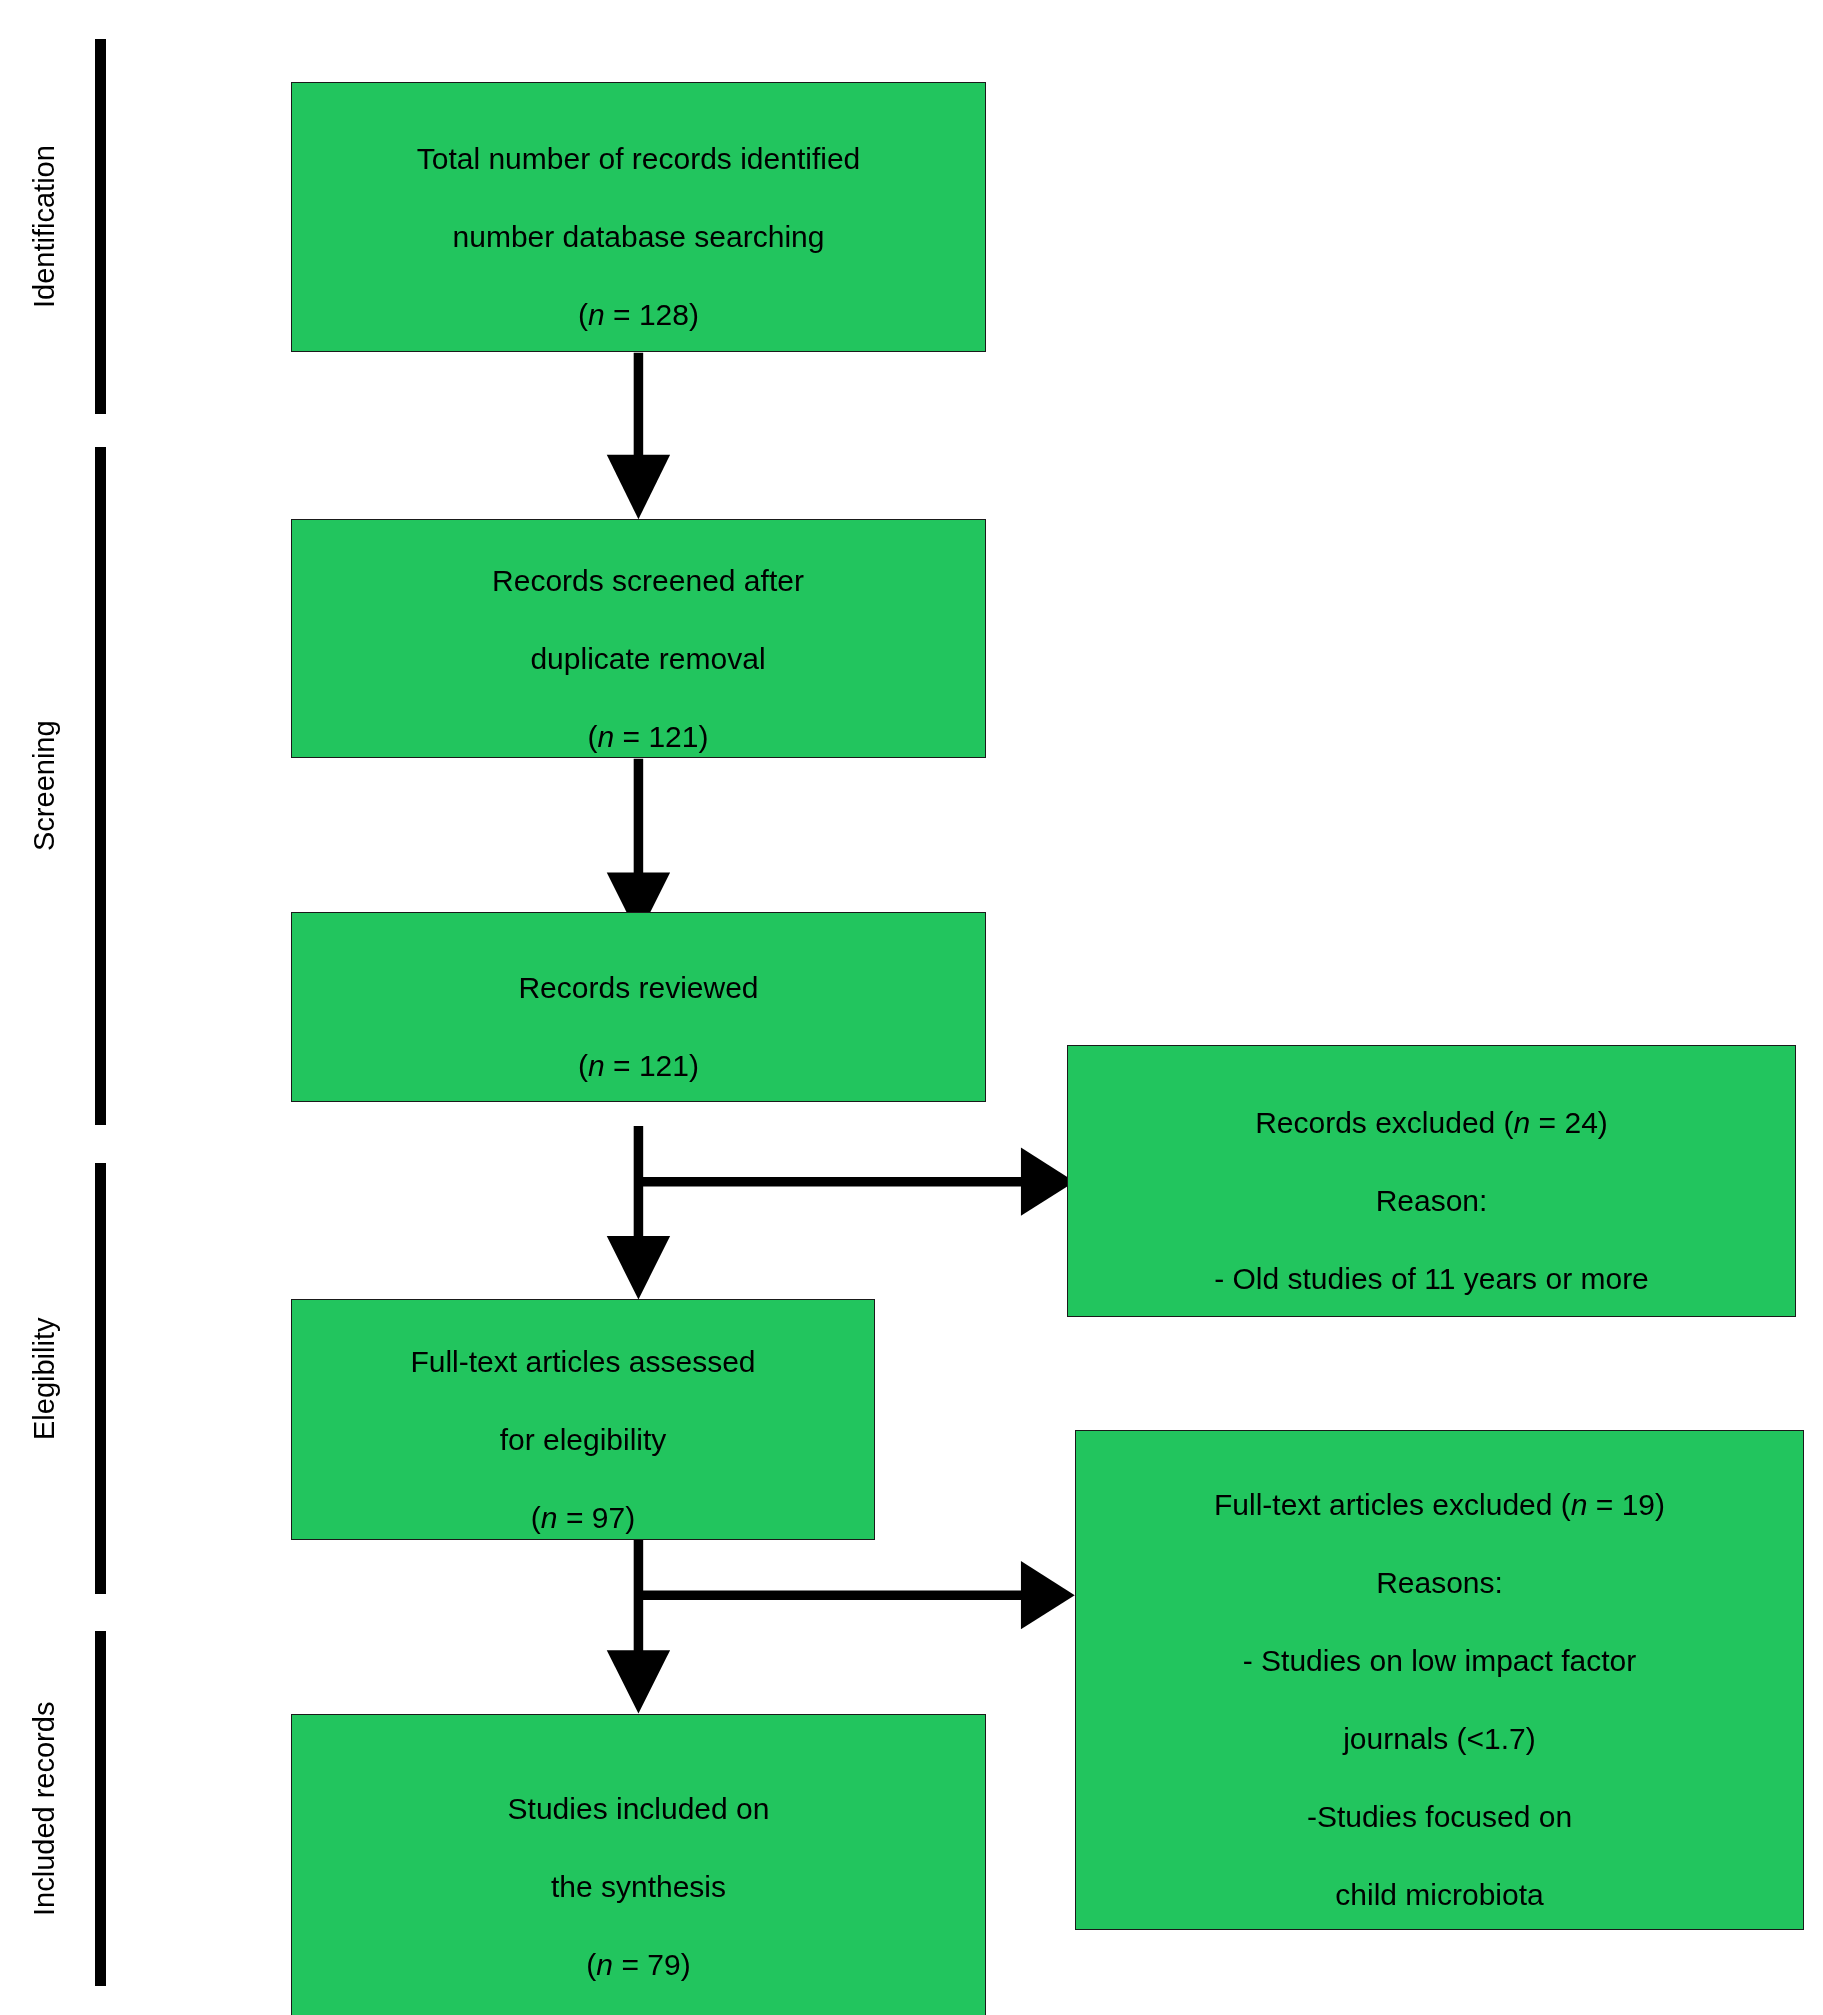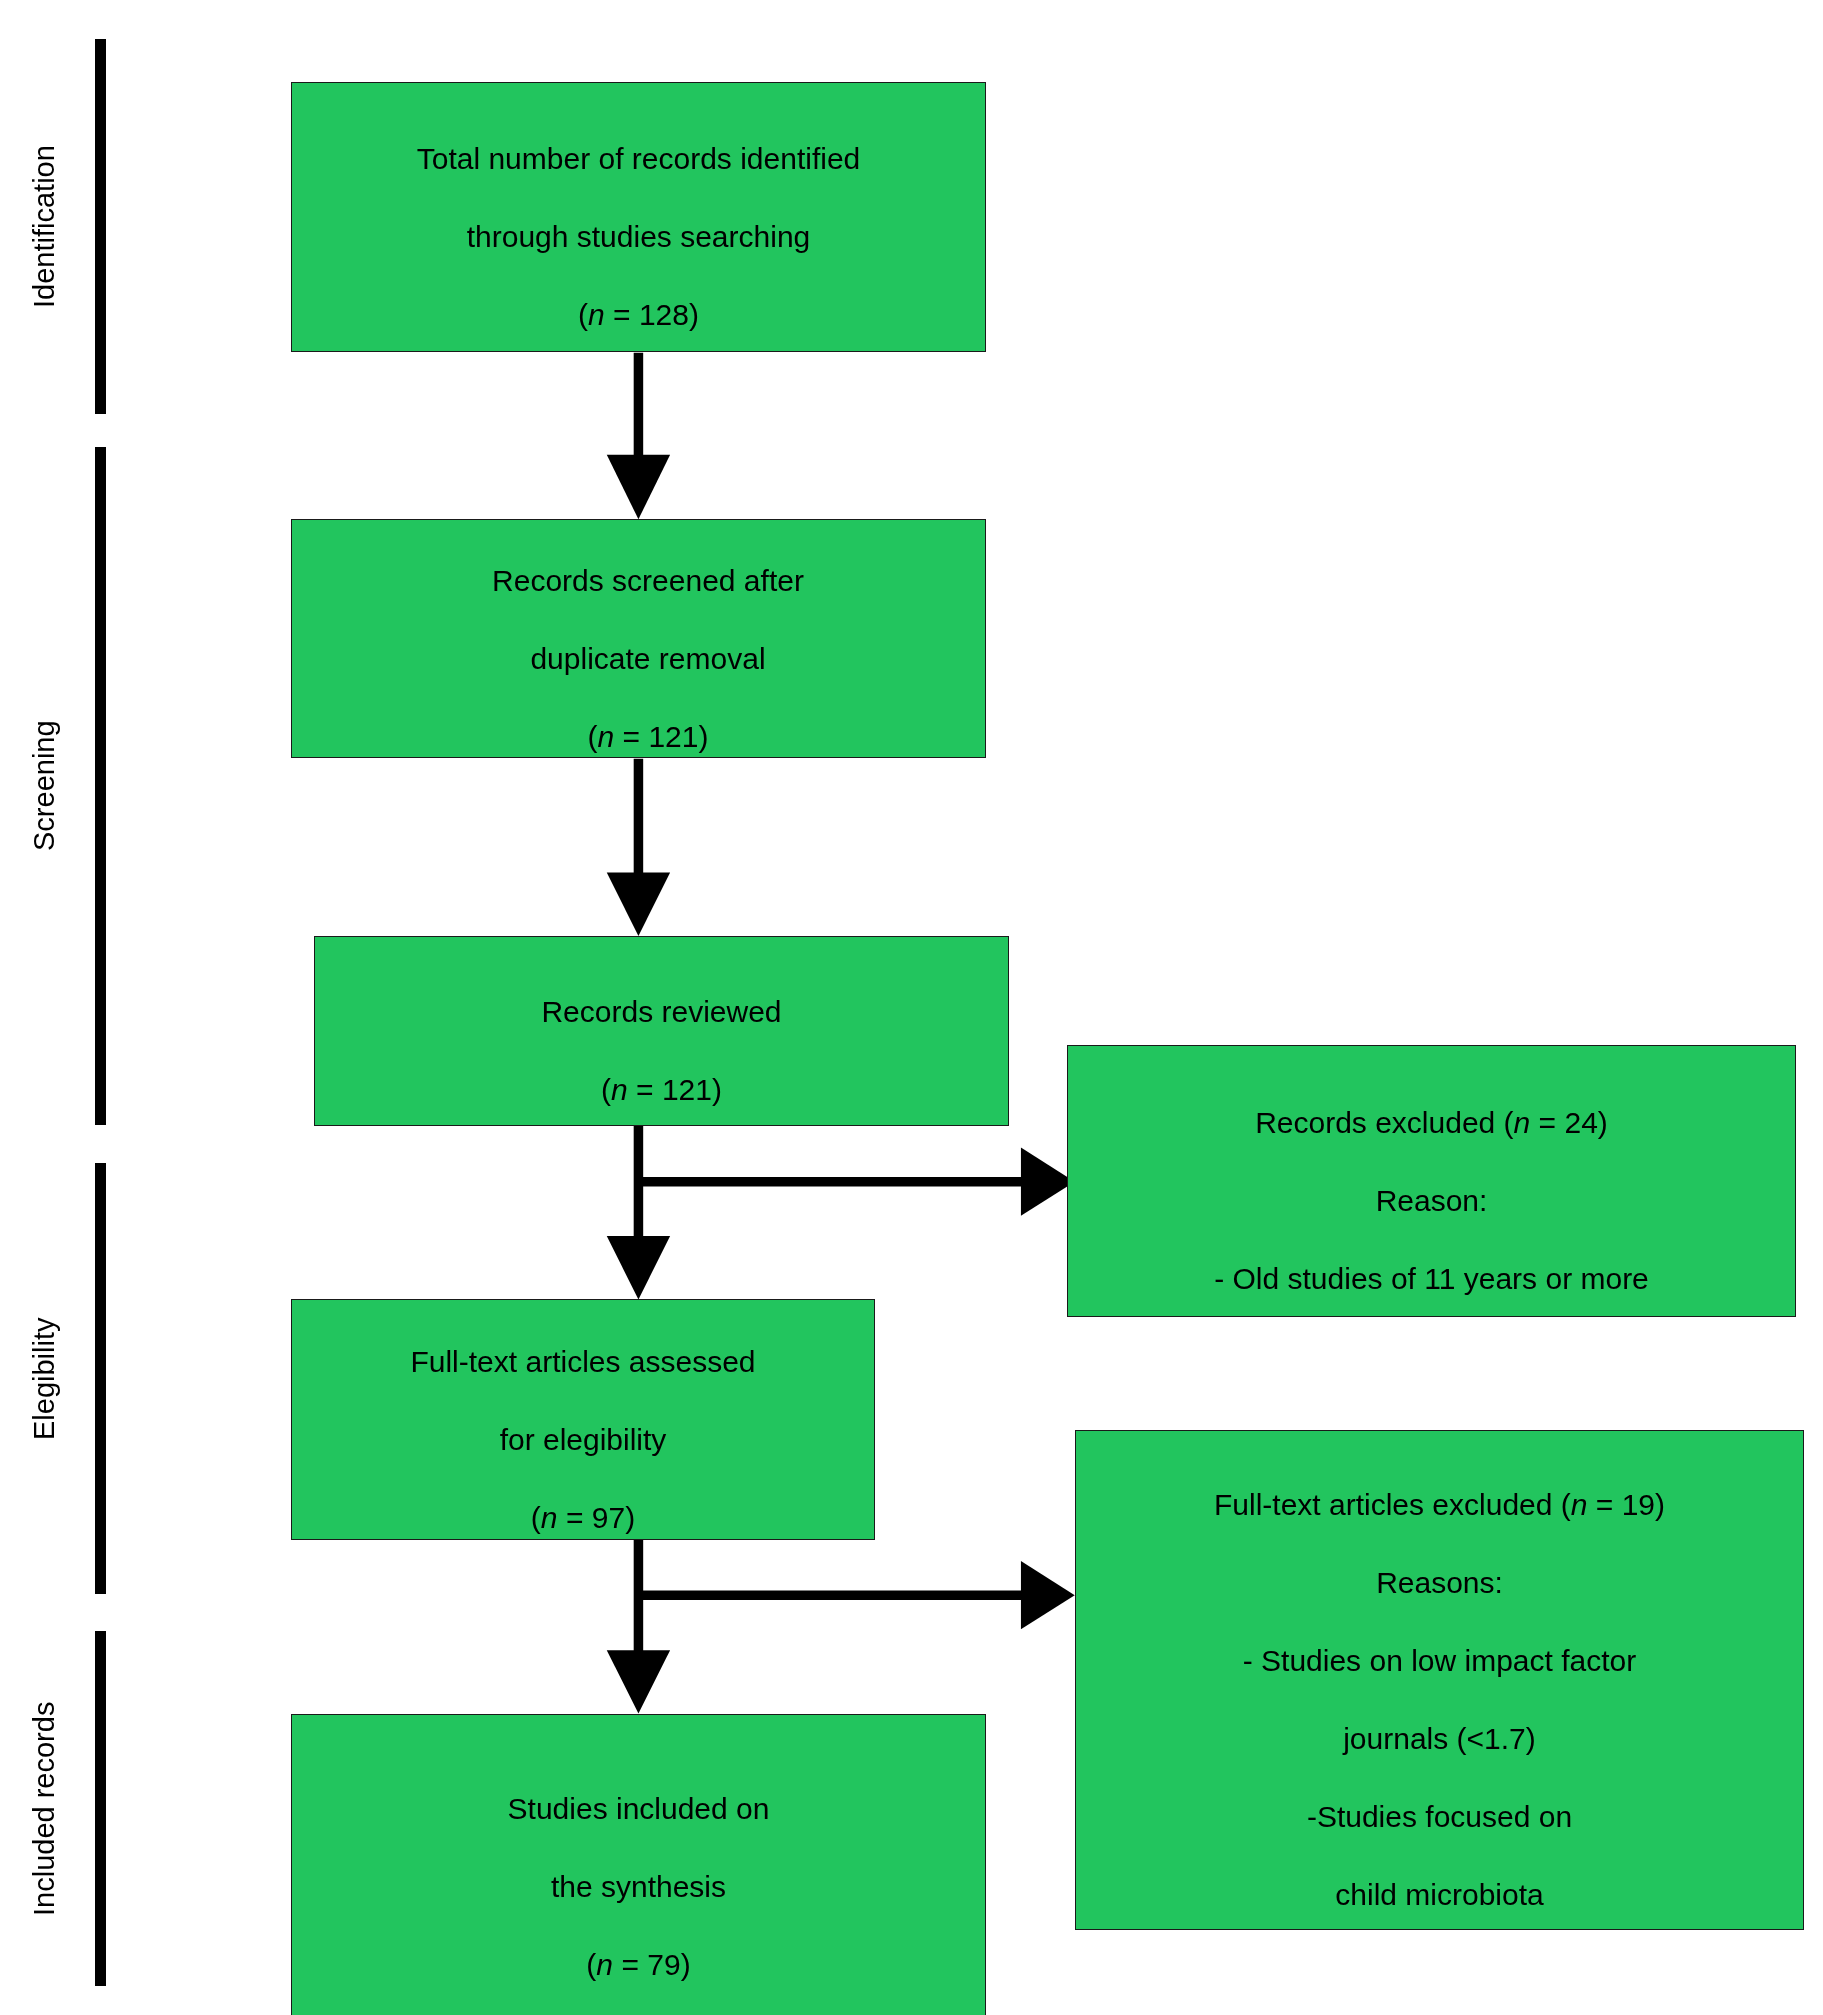--- a/index.html
+++ b/index.html
@@ -107,34 +107,34 @@
     </g>
     <g>
       <line x1="1008" y1="2519" x2="1640" y2="2519" stroke="#000" stroke-width="15"></line>
       <polygon points="1697,2519 1612,2465 1612,2573" fill="#000"></polygon>
     </g>
   </svg>
 
   <div class="flow-box" style="left:291px; top:82px; width:695px; height:270px;">
     <div class="box-text">
       <span>Total number of records identified</span><br>
-      <span>through studies searching</span><br>
+      <span>number database searching</span><br>
       <span><span>(</span><span class="ital">n</span><span> = </span><span>128</span><span>)</span></span>
     </div>
   </div>
 
   <div class="flow-box" style="left:291px; top:519px; width:695px; height:239px;padding-left:19px;">
     <div class="box-text">
       <span>Records screened after</span><br>
       <span>duplicate removal</span><br>
       <span><span>(</span><span class="ital">n</span><span> = </span><span>121</span><span>)</span></span>
     </div>
   </div>
 
-  <div class="flow-box" style="left:291px; top:936px; width:695px; height:190px;margin-left:23px;">
+  <div class="flow-box" style="left:291px; top:912px; width:695px; height:190px;">
     <div class="box-text">
       <span>Records reviewed</span><br>
       <span><span>(</span><span class="ital">n</span><span> = </span><span>121</span><span>)</span></span>
     </div>
   </div>
 
   <div class="flow-box" style="left:291px; top:1299px; width:584px; height:241px;">
     <div class="box-text">
       <span>Full-text articles assessed</span><br>
       <span>for elegibility</span><br>

